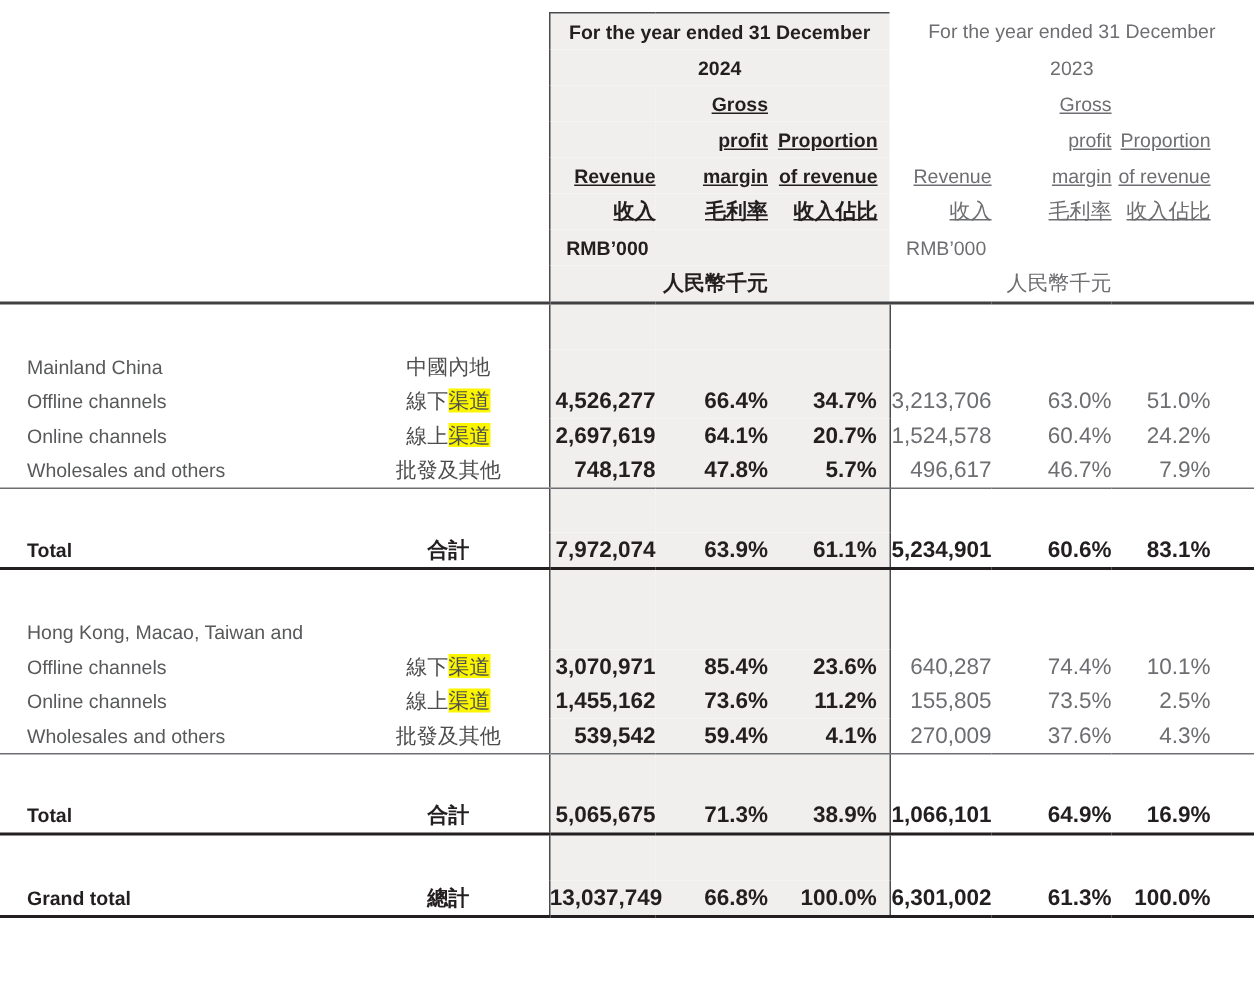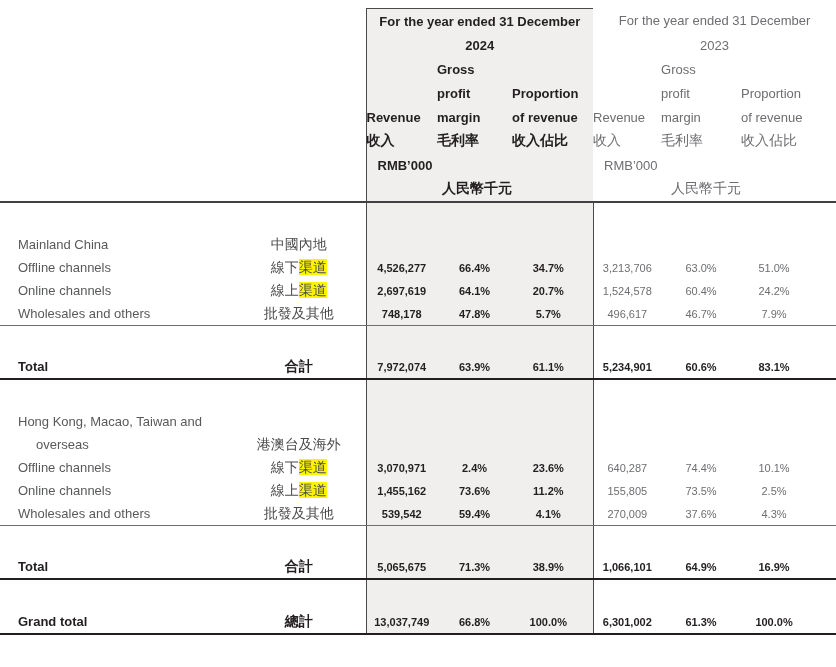--- a/index.html
+++ b/index.html
@@ -8,36 +8,36 @@
   }
   html,body{margin:0;padding:0;background:#ffffff;}
   body{font-family:"Liberation Sans", sans-serif; -webkit-font-smoothing:antialiased;}
   .page{position:relative;width:836px;height:667px;background:#fff;overflow:hidden;padding-left:28px;}
   table{border-collapse:collapse;table-layout:fixed;width:836px;position:absolute;left:0;top:8px;}
   td{padding:0;vertical-align:middle;font-size:13px;color:var(--label_text);overflow:visible;white-space:nowrap;}
   
   td.en{padding-left:18px;text-align:left;}
   td.en.indent{padding-left:36px;}
   td.zh{text-align:center;font-size:14px;color:var(--zh_text);margin-top:27px;}
-  td.n{text-align:center;color:var(--gray_text);font-size:11px;}
+  td.n{text-align:right;color:var(--gray_text);font-size:15px;}
   td.pr{padding-right:29px;}
   td.gr{padding-right:8px;}
   
   td.g{background:var(--box_bg);}
   td.bl{border-left:1.5px solid var(--box_border);}
   td.br{border-right:1.5px solid var(--box_border);}
   tr.boxtop td.g{border-top:1.5px solid var(--box_border);}
   td.g.n{color:var(--bold_text);font-weight:bold;}
   
   tr.h td{height:24px;font-size:13px;}
   tr.h td.c{text-align:center;}
   tr.h td.y24{color:var(--bold_text);font-weight:bold;}
   tr.h td.y23{color:var(--gray_text);}
   tr.h td.zhh{font-size:14px;}
-  tr.h td.rt{}
+  tr.h td.rt{text-align:right;text-decoration:underline;}
   tr.h td.lt{text-align:left;padding-left:11px;}
   tr.h td.lt0{text-align:right;padding-left:2px;}
   tr.hline td{border-bottom:2px solid #414042;}
   
   tr.r td{height:23px;}
   tr.sp td{height:30px;}
   tr.sp2 td{height:29px;}
   tr.thin td{border-bottom:1px solid var(--rule);}
   tr.thick td{border-bottom:2.5px solid var(--thick);}
   tr.bold td.en, tr.bold td.n{color:var(--bold_text);font-weight:bold;}
@@ -216,34 +216,24 @@
       <td class="en">Hong Kong, Macao, Taiwan and</td>
       <td class="zh"></td>
       <td class="g bl"></td>
           <td class="g"></td>
           <td class="g br"></td>
           <td></td>
           <td></td>
           <td></td>
     </tr>
     <tr class="r">
-      <td class="en indent">overseas</td>
-      <td class="zh"><span>港澳台及海外</span></td>
-      <td class="g bl"></td>
-          <td class="g"></td>
-          <td class="g br"></td>
-          <td></td>
-          <td></td>
-          <td></td>
-    </tr>
-    <tr class="r">
       <td class="en">Offline channels</td>
       <td class="zh"><span>線下</span><span class="hl">渠道</span></td>
       <td class="g bl n">3,070,971</td>
-      <td class="g n">2.4%</td>
+      <td class="g n">85.4%</td>
       <td class="g n br gr">23.6%</td>
       <td class="n">640,287</td>
       <td class="n">74.4%</td>
       <td class="n pr">10.1%</td>
     </tr>
     <tr class="r">
       <td class="en">Online channels</td>
       <td class="zh"><span>線上</span><span class="hl">渠道</span></td>
       <td class="g bl n">1,455,162</td>
       <td class="g n">73.6%</td>

